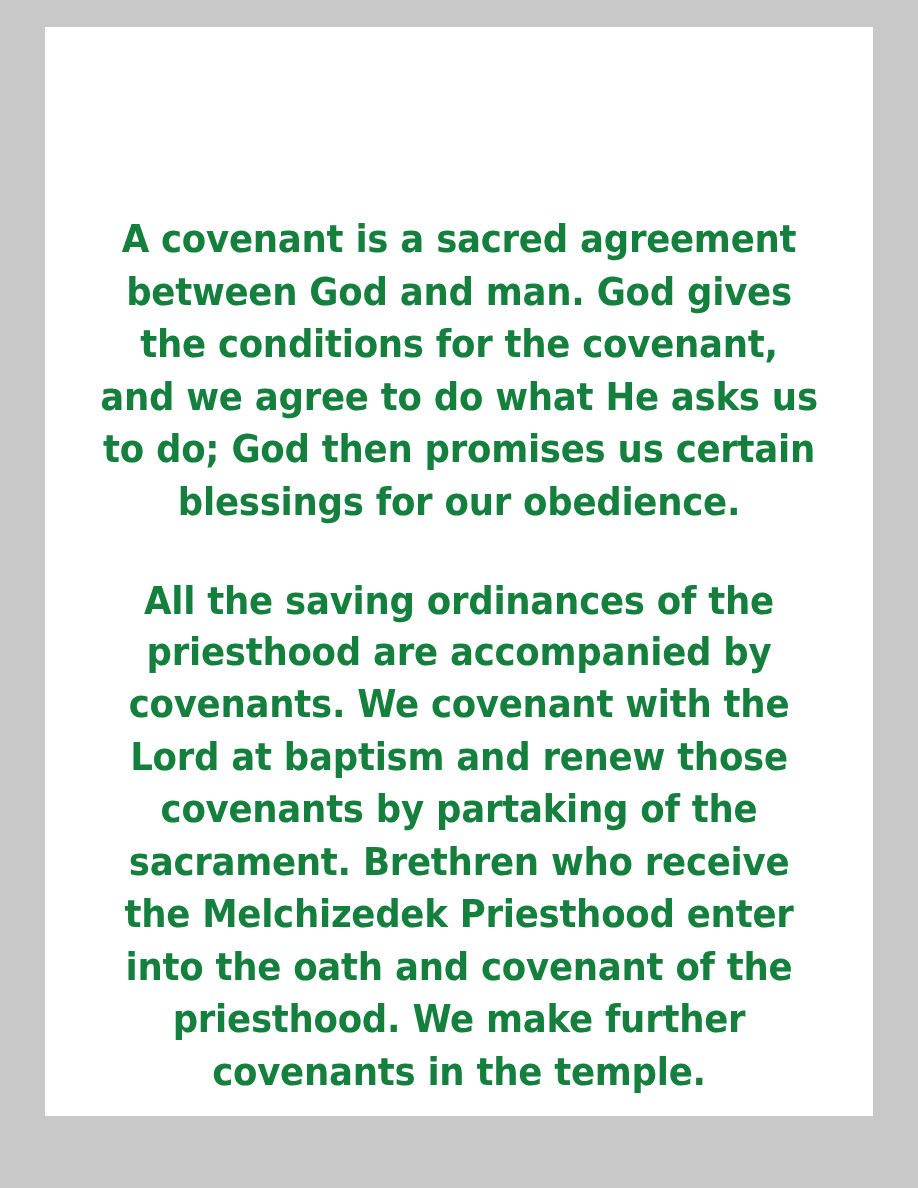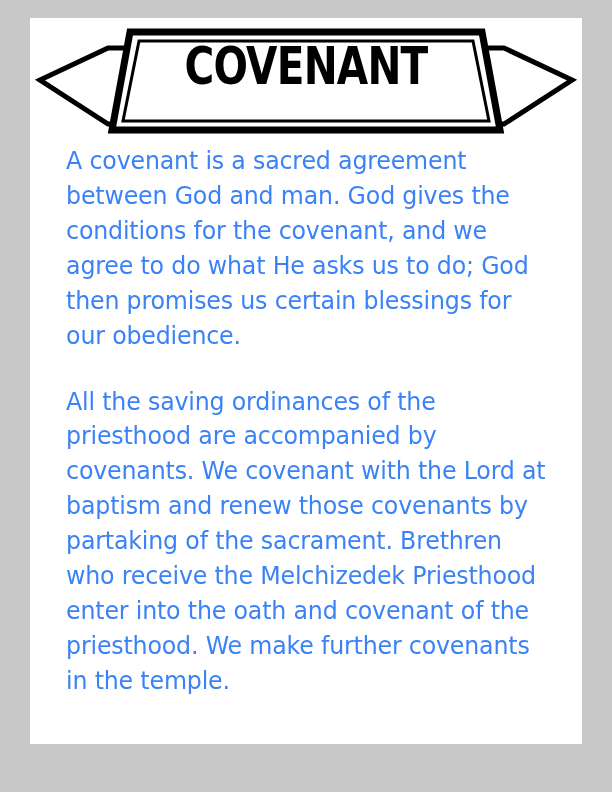--- a/index.html
+++ b/index.html
@@ -44,51 +44,40 @@
     color: #000000;
     transform: scaleX(0.78);
     transform-origin: center top;
     line-height: 1;
   }
   .body-text {
     position: absolute;
     left: 18px;
     top: 125px;
     width: 516px;
-    color: #3b82f6;
+    text-align: center;
+    color: #15803d;
     font-family: "DejaVu Sans", sans-serif;
     font-size: 25.5px;
     line-height: 1.37;
     letter-spacing: -0.2px;
+    font-weight: bold;
   }
   .para {
     transform: scaleX(0.93);
     transform-origin: center top;
   }
   .para + .para {
     margin-top: 31px;
   }
 </style>
 </head>
 <body>
 
 <div class="page">
 
-  <div class="banner-wrap">
-    <svg class="banner-svg" width="552" height="120" viewBox="0 0 552 120">
-
-      <path d="M 10 62 L 78 30 L 132 30 L 132 106 L 78 106 Z" fill="#ffffff" stroke="#000000" stroke-width="5" stroke-linejoin="miter"></path>
-
-      <path d="M 542 62 L 474 30 L 420 30 L 420 106 L 474 106 Z" fill="#ffffff" stroke="#000000" stroke-width="5" stroke-linejoin="miter"></path>
-
-      <path d="M 100 14 L 452 14 L 470 112 L 82 112 Z" fill="#ffffff" stroke="#000000" stroke-width="7" stroke-linejoin="miter"></path>
-
-      <path d="M 109 23 L 443 23 L 459 103 L 93 103 Z" fill="none" stroke="#000000" stroke-width="3"></path>
-    </svg>
-    <div class="banner-title">COVENANT</div>
-  </div>
 
   <div class="body-text">
     <div class="para">A covenant is a sacred agreement between God and man. God gives the conditions for the covenant, and we agree to do what He asks us to do; God then promises us certain blessings for our obedience.</div>
     <div class="para">All the saving ordinances of the priesthood are accompanied by covenants. We covenant with the Lord at baptism and renew those covenants by partaking of the sacrament. Brethren who receive the Melchizedek Priesthood enter into the oath and covenant of the priesthood. We make further covenants in the temple.</div>
   </div>
 
 </div>
 
 </body></html>

